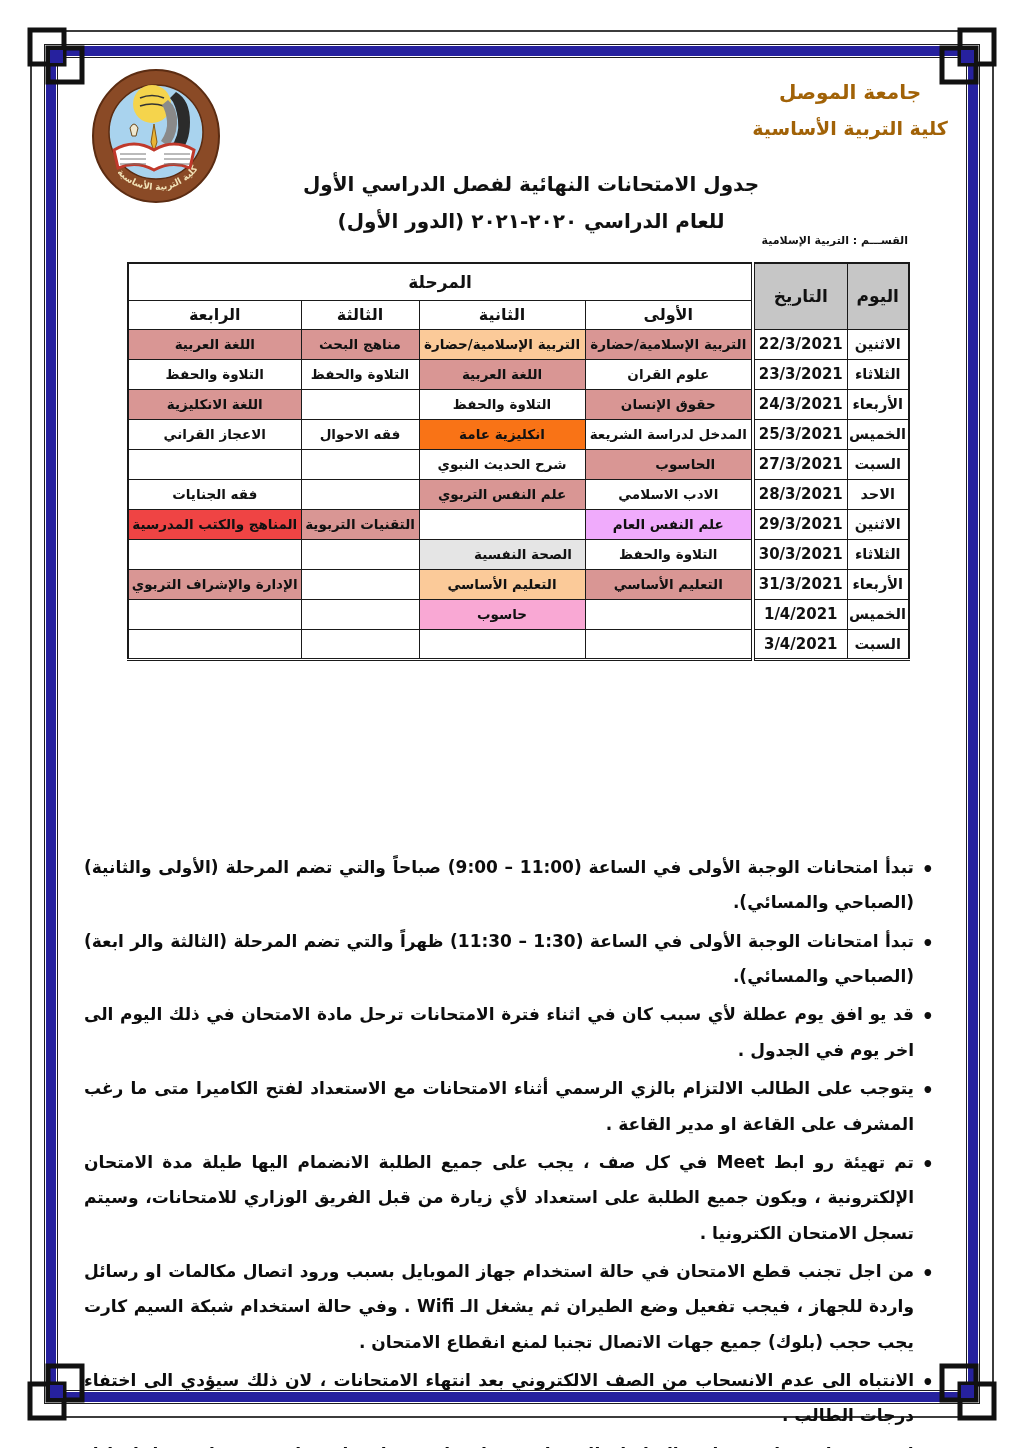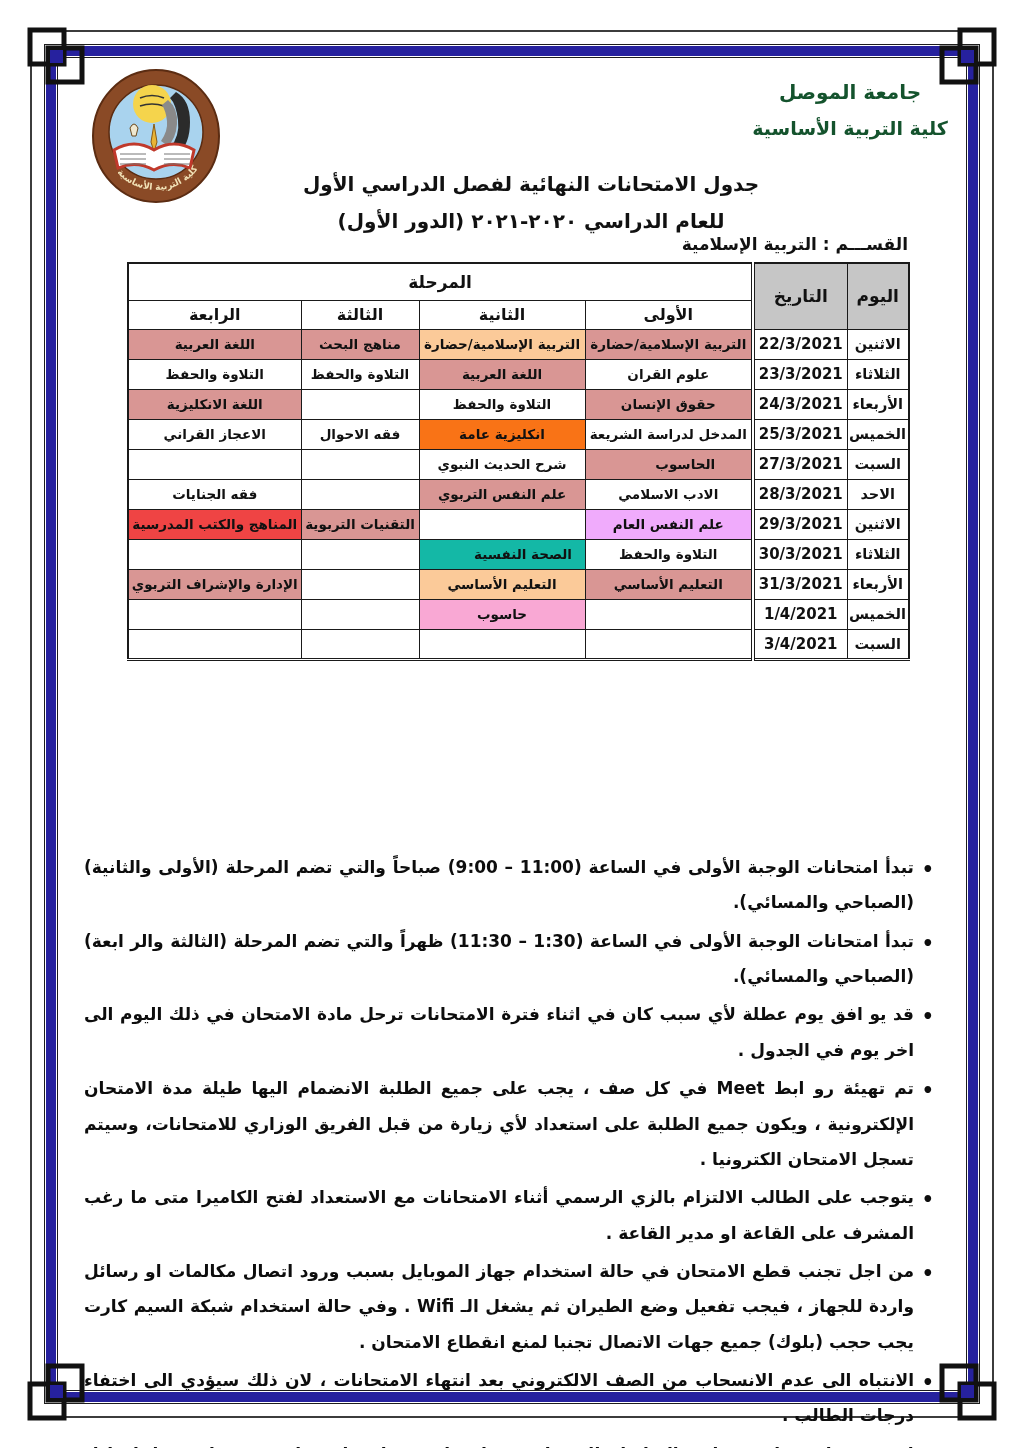--- a/index.html
+++ b/index.html
@@ -14,28 +14,28 @@
   .f4 { position:absolute; inset:57px; border:1px solid #1c1c1c; pointer-events:none; }
   .corner { position:absolute; width:74px; height:74px; pointer-events:none; }
   .corner.tl { left:20px;  top:20px; }
   .corner.tr { right:20px; top:20px;    transform:scaleX(-1); }
   .corner.bl { left:20px;  bottom:20px; transform:scaleY(-1); }
   .corner.br { right:20px; bottom:20px; transform:scale(-1,-1); }
 
   
   .logo { position:absolute; left:90px; top:66px; width:132px; height:158px; }
   .org-block { position:absolute; top:80px; right:64px; width:220px; text-align:center;
-               font-weight:700; color:#14532d; }
+               font-weight:700; color:#a16207; }
   .org-block .l1 { font-size:20px; margin-bottom:13px; }
   .org-block .l2 { font-size:19px; }
   .title-block { position:absolute; top:172px; left:130px; right:92px; text-align:center;
                  font-weight:700; color:#111; }
   .title-block .t1 { font-size:20px; margin-bottom:13px; }
   .title-block .t2 { font-size:20px; }
-  .dept-line { position:absolute; top:234px; right:116px; font-size:17px; font-weight:700;
+  .dept-line { position:absolute; top:234px; right:116px; font-size:11px; font-weight:700;
                color:#111; direction:rtl; }
 
   
   .tbl-wrap { position:absolute; left:127px; top:262px; }
   table.sched { border-collapse:collapse; table-layout:fixed; width:781px;
                 direction:rtl; border:2px solid #1a1a1a; }
   table.sched th, table.sched td {
       border:1px solid #1a1a1a; text-align:center; vertical-align:middle;
       font-weight:700; color:#111; overflow:hidden; white-space:nowrap; padding:0 2px; }
   table.sched thead tr.hr1 { height:37px; }
@@ -198,21 +198,21 @@
             <td class="c-date sep-l">29/3/2021</td>
             <td class="c-sub" style="background: #f0abfc;">علم النفس العام</td>
             <td class="c-sub"></td>
             <td class="c-sub" style="background: rgb(217, 150, 148); margin-left: 12px;">التقنيات التربوية</td>
             <td class="c-sub" style="background: #ef4444;">المناهج والكتب المدرسية</td>
           </tr>
           <tr>
             <td class="c-day">الثلاثاء</td>
             <td class="c-date sep-l">30/3/2021</td>
             <td class="c-sub">التلاوة والحفظ</td>
-            <td class="c-sub" style="background: #14b8a6; padding-left: 44px;">الصحة النفسية</td>
+            <td class="c-sub" style="background: #e5e5e5; padding-left: 44px;">الصحة النفسية</td>
             <td class="c-sub"></td>
             <td class="c-sub"></td>
           </tr>
           <tr>
             <td class="c-day">الأربعاء</td>
             <td class="c-date sep-l">31/3/2021</td>
             <td class="c-sub" style="background: rgb(217, 150, 148);">التعليم الأساسي</td>
             <td class="c-sub" style="background: rgb(251, 202, 153);">التعليم الأساسي</td>
             <td class="c-sub"></td>
             <td class="c-sub" style="background: rgb(217, 150, 148);">الإدارة والإشراف التربوي</td>
@@ -234,20 +234,20 @@
             <td class="c-sub"></td>
           </tr>
         </tbody>
     </table>
   </div>
 
   <ul class="notes">
       <li>تبدأ امتحانات الوجبة الأولى في الساعة (⁦9:00 – 11:00⁩) صباحاً والتي تضم المرحلة (الأولى والثانية) (الصباحي والمسائي).</li>
       <li>تبدأ امتحانات الوجبة الأولى في الساعة (⁦11:30 – 1:30⁩) ظهراً والتي تضم المرحلة (الثالثة والر ابعة) (الصباحي والمسائي).</li>
       <li>قد يو افق يوم عطلة لأي سبب كان في اثناء فترة الامتحانات ترحل مادة الامتحان في ذلك اليوم الى اخر يوم في الجدول .</li>
+      <li>يتوجب على الطالب الالتزام بالزي الرسمي أثناء الامتحانات مع الاستعداد لفتح الكاميرا متى ما رغب المشرف على القاعة او مدير القاعة .</li>
       <li>تم تهيئة رو ابط Meet في كل صف ، يجب على جميع الطلبة الانضمام اليها طيلة مدة الامتحان الإلكترونية ، ويكون جميع الطلبة على استعداد لأي زيارة من قبل الفريق الوزاري للامتحانات، وسيتم تسجل الامتحان الكترونيا .</li>
-      <li>يتوجب على الطالب الالتزام بالزي الرسمي أثناء الامتحانات مع الاستعداد لفتح الكاميرا متى ما رغب المشرف على القاعة او مدير القاعة .</li>
       <li>من اجل تجنب قطع الامتحان في حالة استخدام جهاز الموبايل بسبب ورود اتصال مكالمات او رسائل واردة للجهاز ، فيجب تفعيل وضع الطيران ثم يشغل الـ Wifi . وفي حالة استخدام شبكة السيم كارت يجب حجب (بلوك) جميع جهات الاتصال تجنبا لمنع انقطاع الامتحان .</li>
       <li>الانتباه الى عدم الانسحاب من الصف الالكتروني بعد انتهاء الامتحانات ، لان ذلك سيؤدي الى اختفاء درجات الطالب .</li>
       <li>لا يسمح استخدام مو اقع التواصل الاجتماعي مثل ماسنجر او واتس اب وغيرها في اثناء اداء الامتحانان الالكتروني .</li>
     </ul>
 
 </div>
 
 </body></html>

